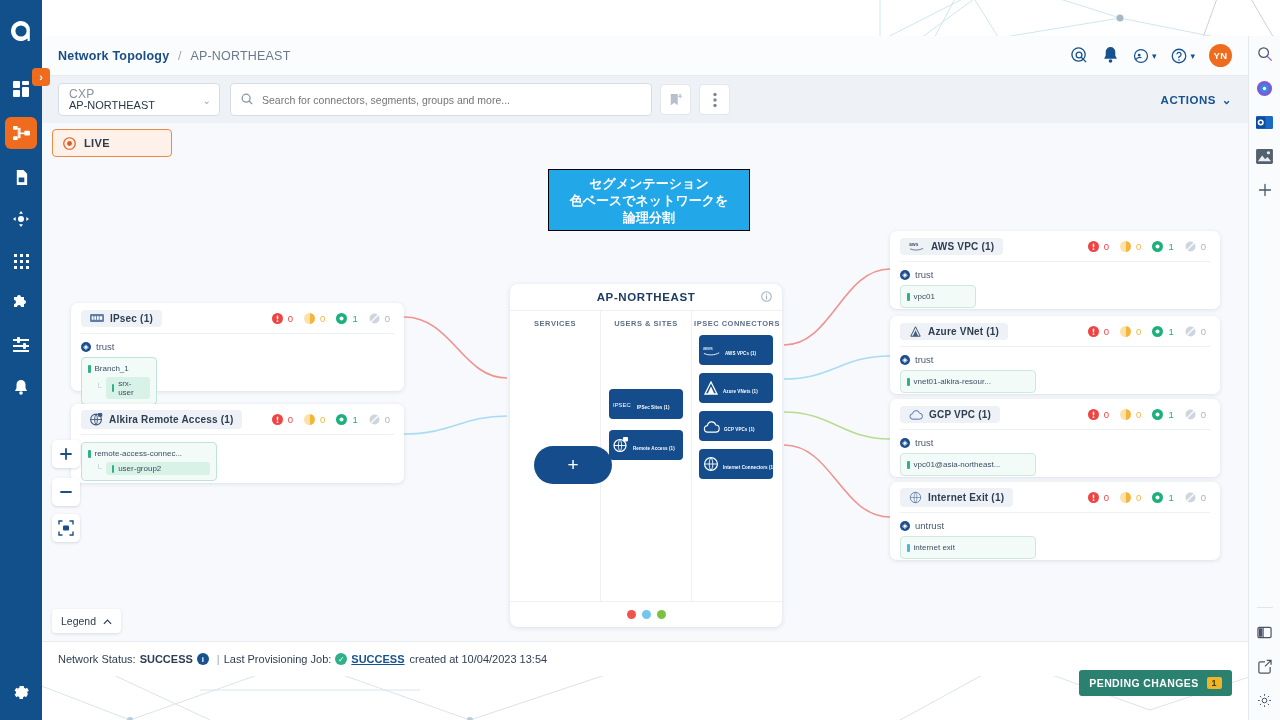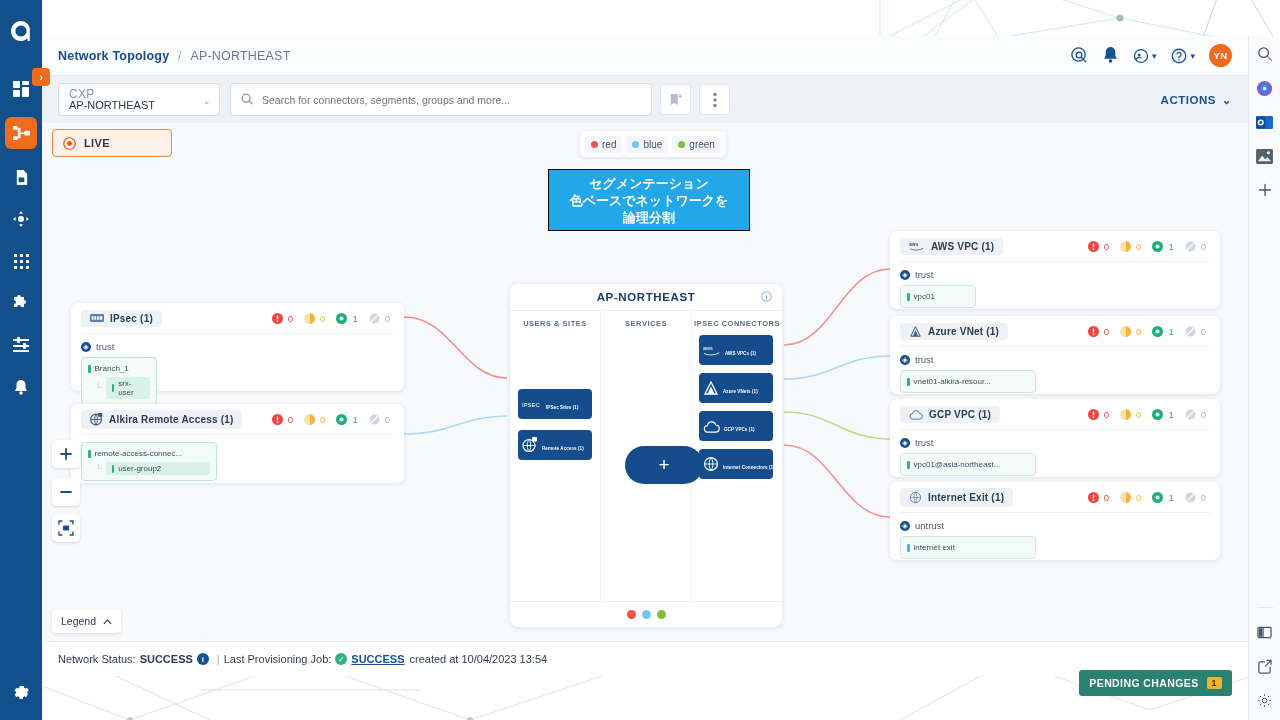--- a/index.html
+++ b/index.html
@@ -449,34 +449,20 @@
     </svg>
 
     <div class="live-pill">
       <svg width="13" height="13" viewBox="0 0 14 14">
           <circle cx="7" cy="7" r="6.2" fill="none" stroke="#e05a1e" stroke-width="1.3"></circle>
           <circle cx="7" cy="7" r="2.6" fill="#e05a1e"></circle>
         </svg>
       <span>LIVE</span>
     </div>
 
-    <div class="chips">
-      <div class="chip">
-        <span class="dot" style="background:#ef5350"></span>
-        <span>red</span>
-      </div>
-      <div class="chip">
-        <span class="dot" style="background:#73c7ec"></span>
-        <span>blue</span>
-      </div>
-      <div class="chip">
-        <span class="dot" style="background:#7cc241"></span>
-        <span>green</span>
-      </div>
-    </div>
 
     <div class="anno seg">
       <div>セグメンテーション</div>
       <div>色ベースでネットワークを</div>
       <div>論理分割</div>
     </div>
     <div class="anno kyoten">拠点</div>
     <div class="anno remote">リモートユーザー</div>
     <div class="anno aws">AWS VPC</div>
     <div class="anno azure">Azure VNet</div>
@@ -616,20 +602,25 @@
           <svg width="11" height="11" viewBox="0 0 12 12" fill="none" stroke="#9fb0c3" stroke-width="1.1">
               <circle cx="6" cy="6" r="5.2"></circle>
               <path d="M6 5.2v3.4" stroke-linecap="round"></path>
               <circle cx="6" cy="3.4" r=".7" fill="#9fb0c3" stroke="none"></circle>
             </svg>
         </span>
       </div>
       <div class="cols">
 
         <div class="col">
+          <div class="col-h">SERVICES</div>
+          <div class="plusbtn">+</div>
+        </div>
+
+        <div class="col">
           <div class="col-h">USERS &amp; SITES</div>
           <div class="ncard" style="left:8px; top:78px;">
             <span class="nic">
               <svg width="20" height="9" viewBox="0 0 22 10">
                   <text x="0" y="8" font-size="6.5" fill="#fff" font-family="Liberation Sans, sans-serif">IPSEC</text>
                 </svg>
             </span>
             <span class="nmeta">
               <span class="nlabel">IPSec Sites (1)</span>
               <span class="nbar"><i></i></span>
@@ -643,25 +634,20 @@
                   <path d="M1 8.5h12M7 2.5c2.2 2.4 2.2 9.6 0 12M7 2.5c-2.2 2.4-2.2 9.6 0 12" fill="none" stroke="#fff" stroke-width=".9"></path>
                   <rect x="10" y="0" width="5" height="4.4" rx=".8" fill="#fff"></rect>
                 </svg>
             </span>
             <span class="nmeta">
               <span class="nlabel">Remote Access (1)</span>
               <span class="nbar"><i></i></span>
               <span class="nstat" style="background:#73c7ec"></span>
             </span>
           </div>
-        </div>
-
-        <div class="col">
-          <div class="col-h">SERVICES</div>
-          <div class="plusbtn">+</div>
         </div>
 
         <div class="col">
           <div class="col-h">IPSEC CONNECTORS</div>
           <div class="ncard" style="left:7px; top:24px;">
             <span class="nic">
               <svg width="18" height="12" viewBox="0 0 20 13">
                   <text x="0" y="7" font-size="6.2" fill="#fff" font-family="Liberation Sans, sans-serif">aws</text>
                   <path d="M1 10.2c5 2.6 12 2.2 17-.6" stroke="#fff" stroke-width="1" fill="none"></path>
                 </svg>

